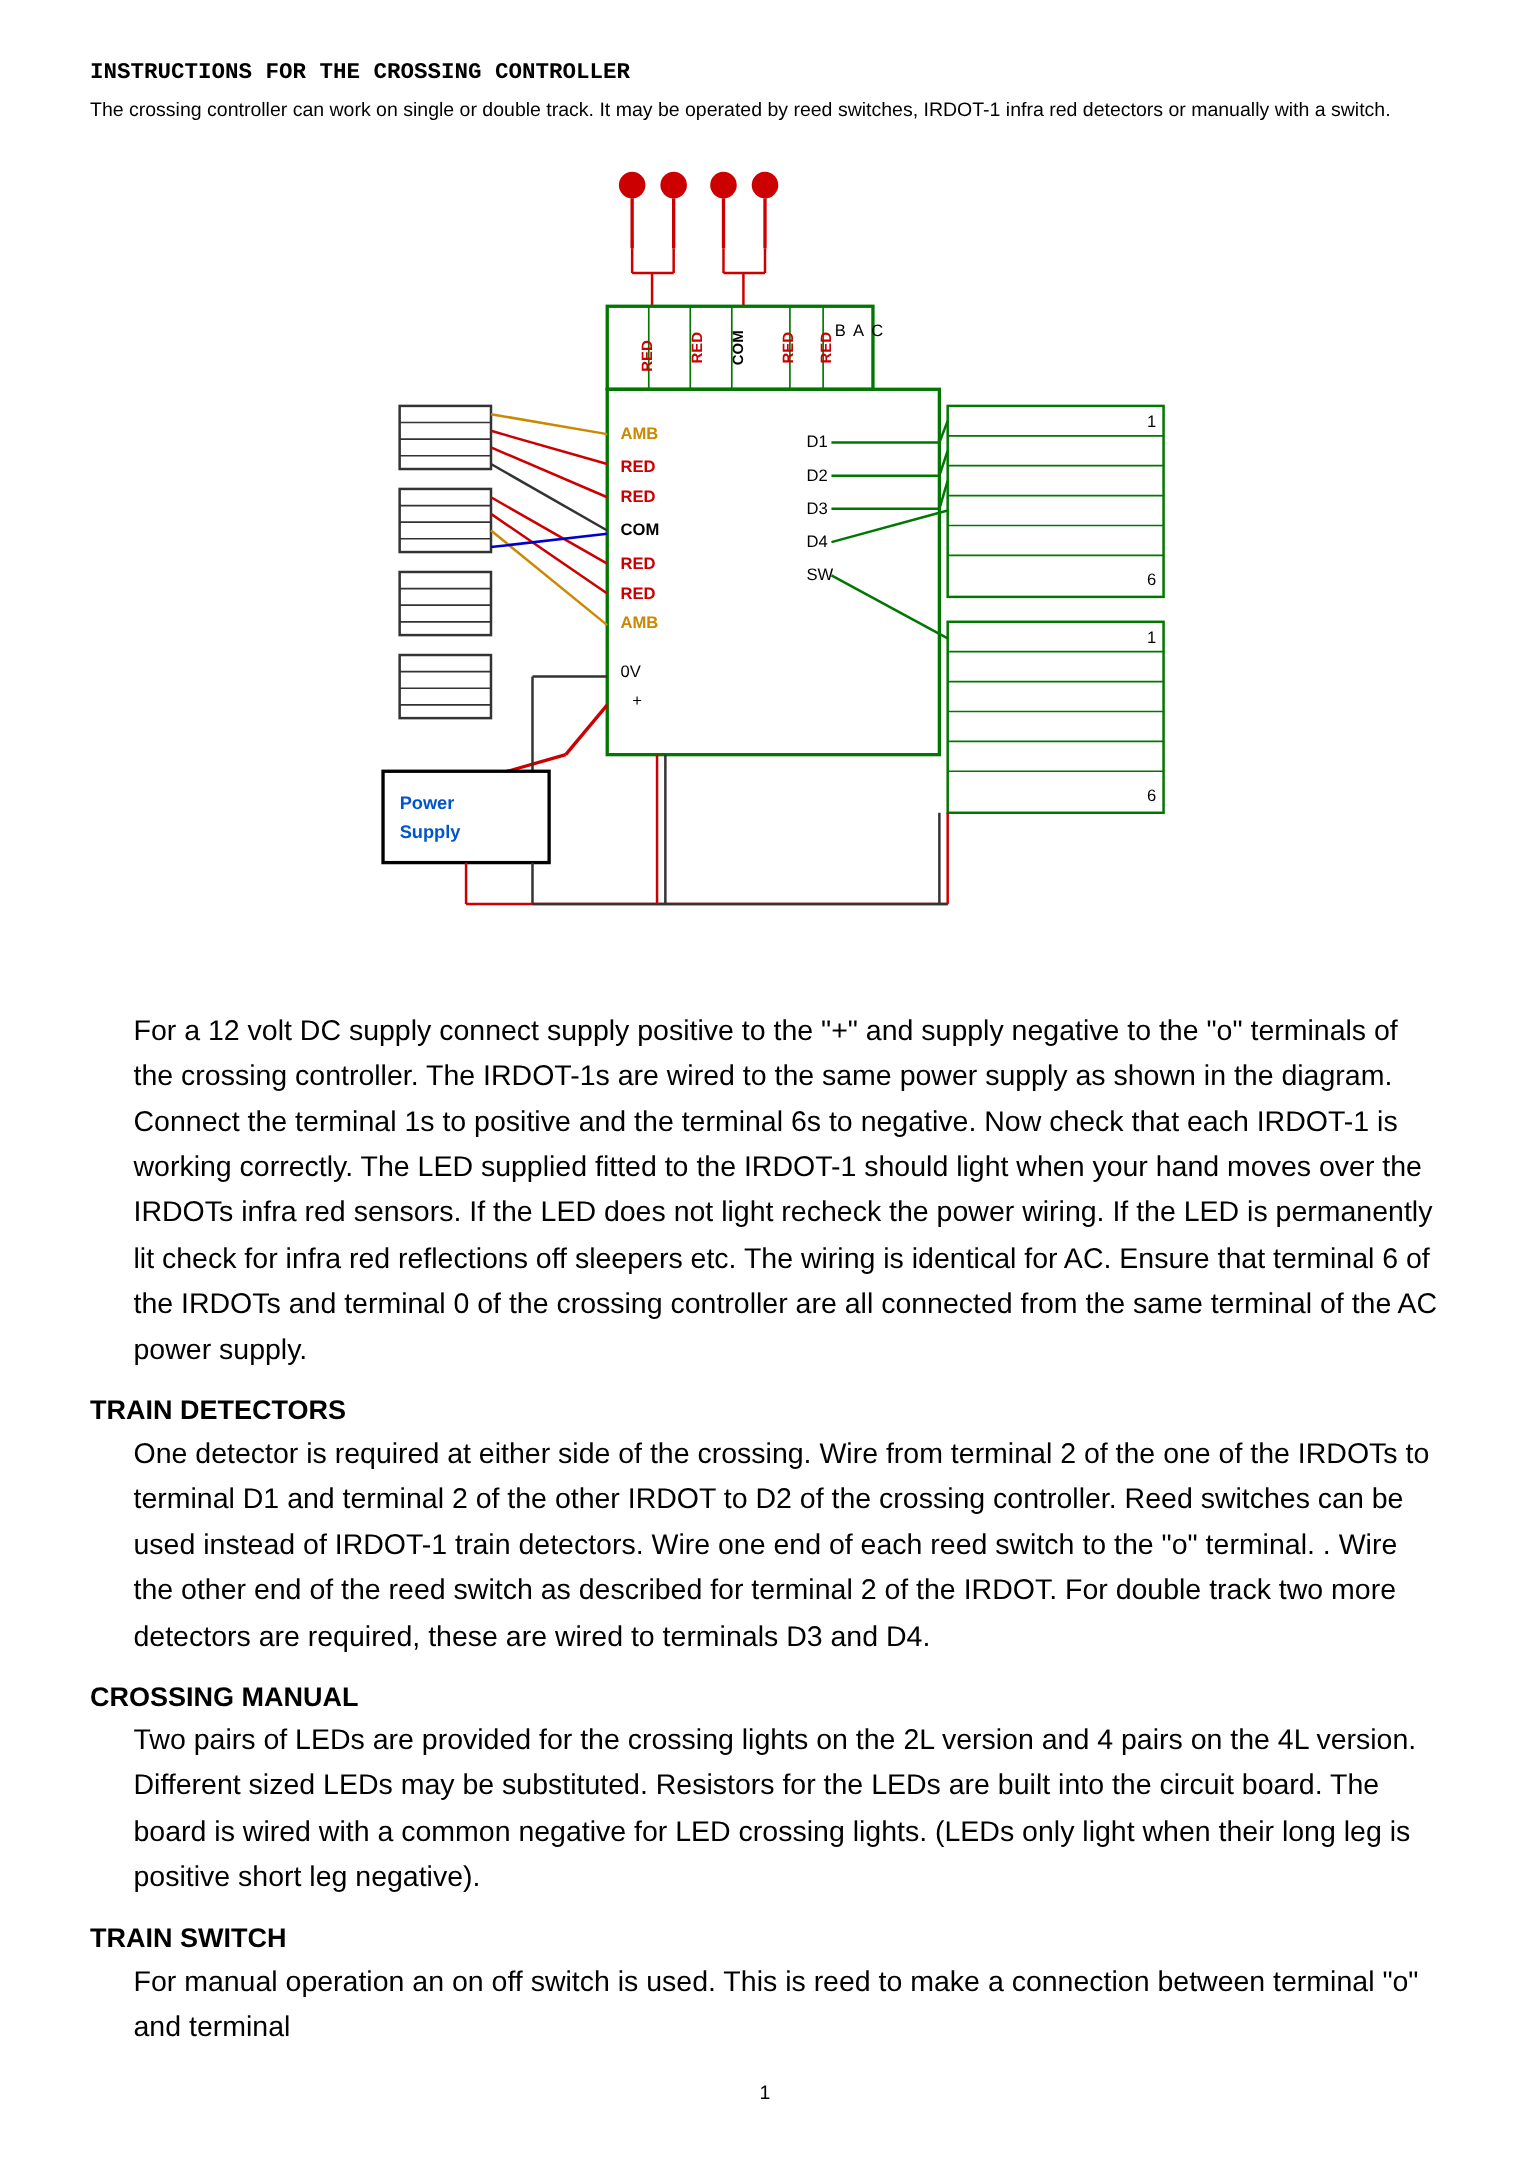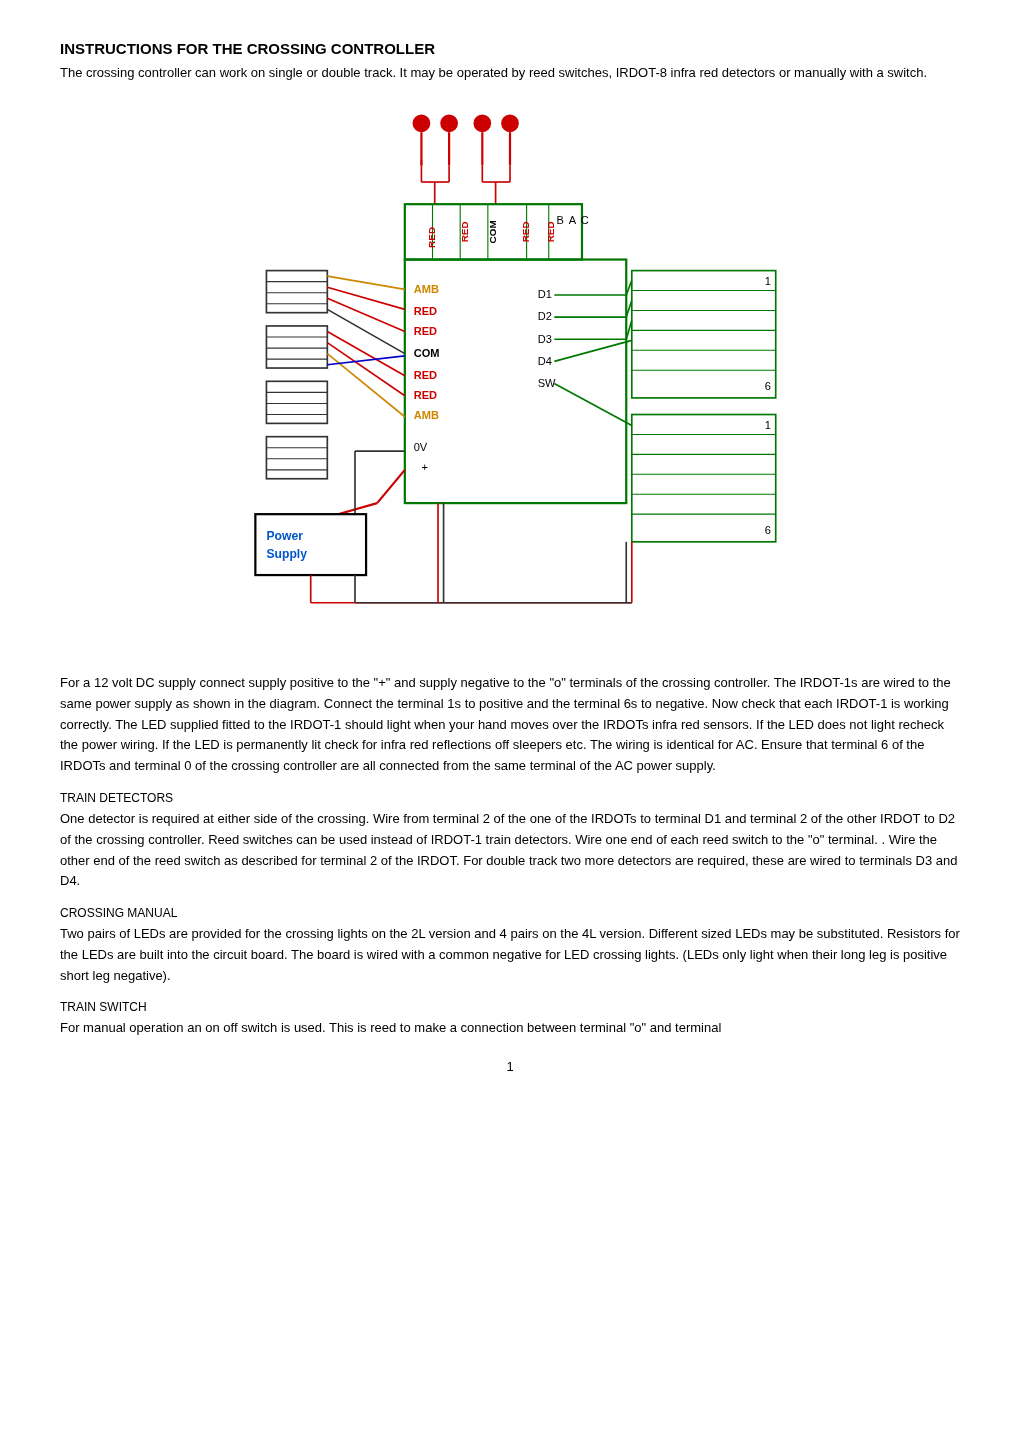--- a/index.html
+++ b/index.html
@@ -10,59 +10,61 @@
       color: #000;
       width: 1020px;
       min-height: 1443px;
       padding: 40px 60px;
     }
     h1 {
       font-size: 15px;
       font-weight: bold;
       margin-bottom: 6px;
       text-transform: uppercase;
+      font-family: Liberation Mono, monospace;
     }
     .intro-text {
       font-size: 13px;
       line-height: 1.5;
       margin-bottom: 16px;
     }
 
     
     .diagram-container {
       width: 620px;
       margin: 0 auto 40px auto;
       position: relative;
     }
     .diagram-svg {
       width: 100%;
     }
 
     .section-body {
-      font-size: 13px;
+      font-size: 19px;
       line-height: 1.6;
       margin-bottom: 14px;
+      margin-left: 29px;
     }
     .section-title {
-      font-weight: normal;
-      font-size: 12px;
+      font-weight: bold;
+      font-size: 18px;
       margin-bottom: 4px;
       margin-top: 10px;
     }
     .page-number {
       text-align: center;
       margin-top: 20px;
       font-size: 13px;
     }
   </style>
 </head>
 <body>
 
 <h1>INSTRUCTIONS FOR THE CROSSING CONTROLLER</h1>
-<p class="intro-text">The crossing controller can work on single or double track. It may be operated by reed switches, IRDOT-8 infra red detectors or manually with a switch.</p>
+<p class="intro-text">The crossing controller can work on single or double track. It may be operated by reed switches, IRDOT-1 infra red detectors or manually with a switch.</p>
 
 <div class="diagram-container">
   <svg class="diagram-svg" viewBox="0 0 560 480" xmlns="http://www.w3.org/2000/svg">
 
     <line x1="200" y1="30" x2="200" y2="60" stroke="#cc0000" stroke-width="2"></line>
     <circle cx="200" cy="22" r="8" fill="#cc0000"></circle>
 
     <line x1="225" y1="30" x2="225" y2="60" stroke="#cc0000" stroke-width="2"></line>
     <circle cx="225" cy="22" r="8" fill="#cc0000"></circle>
 

